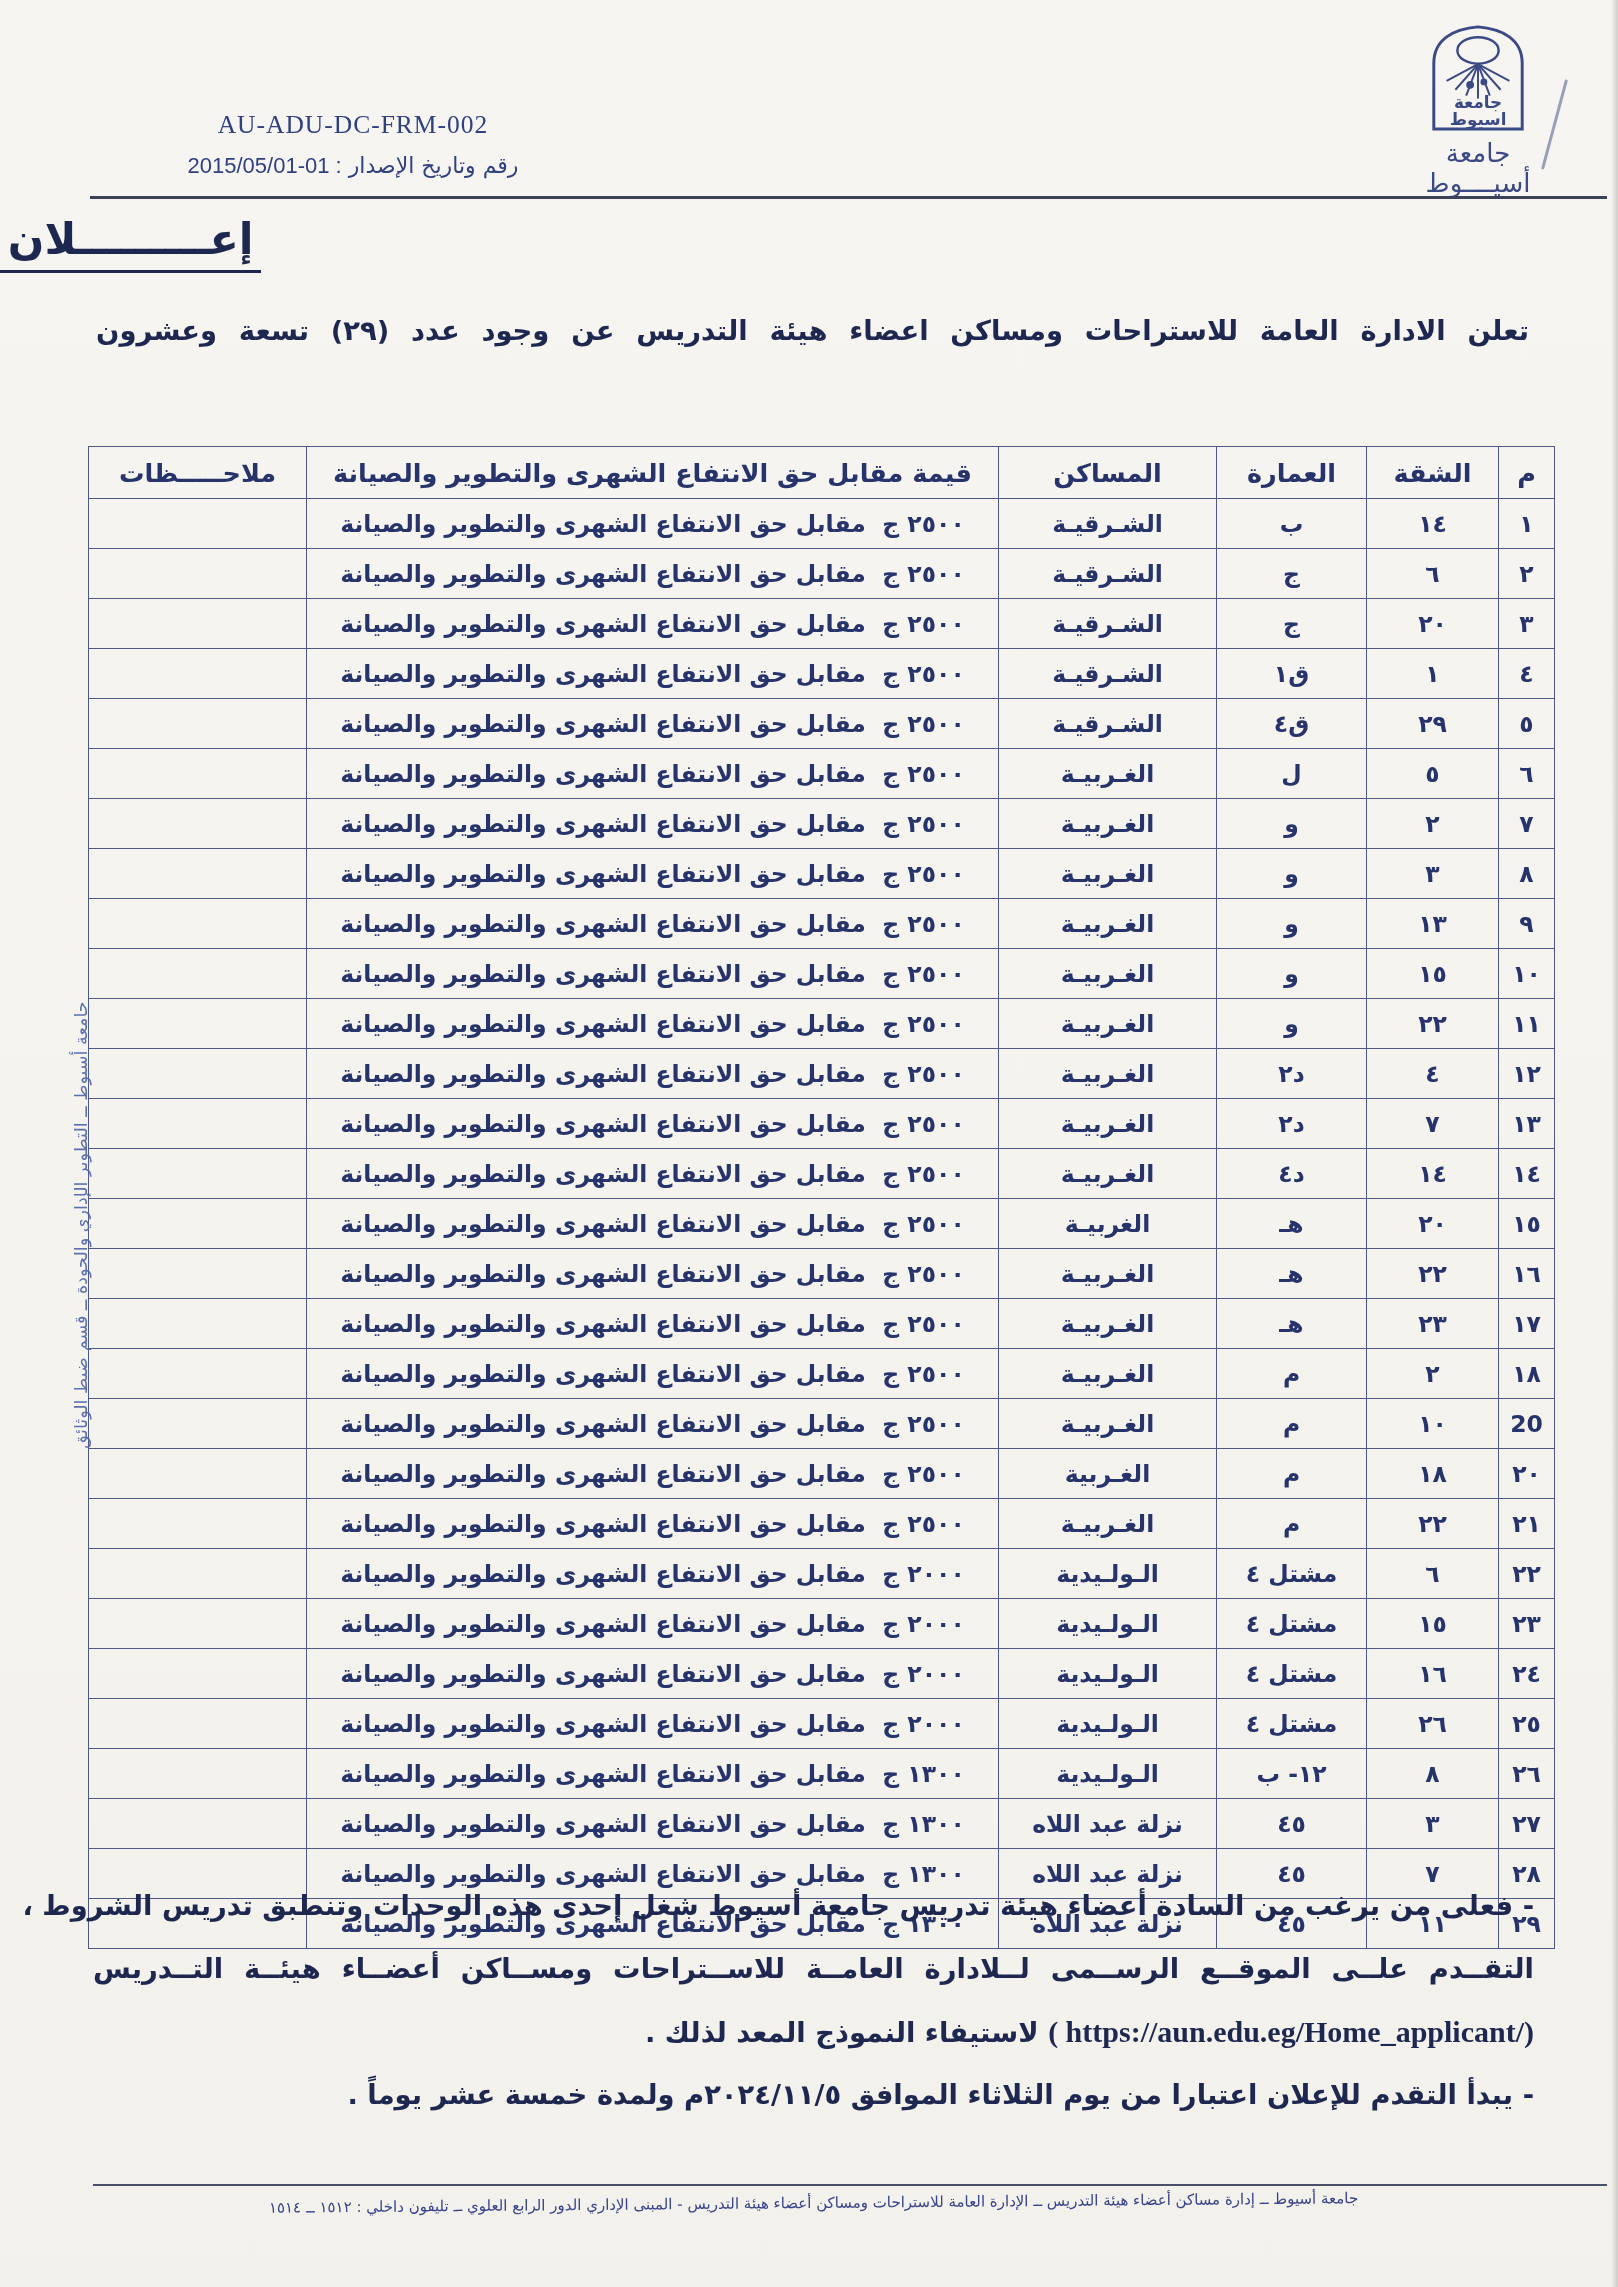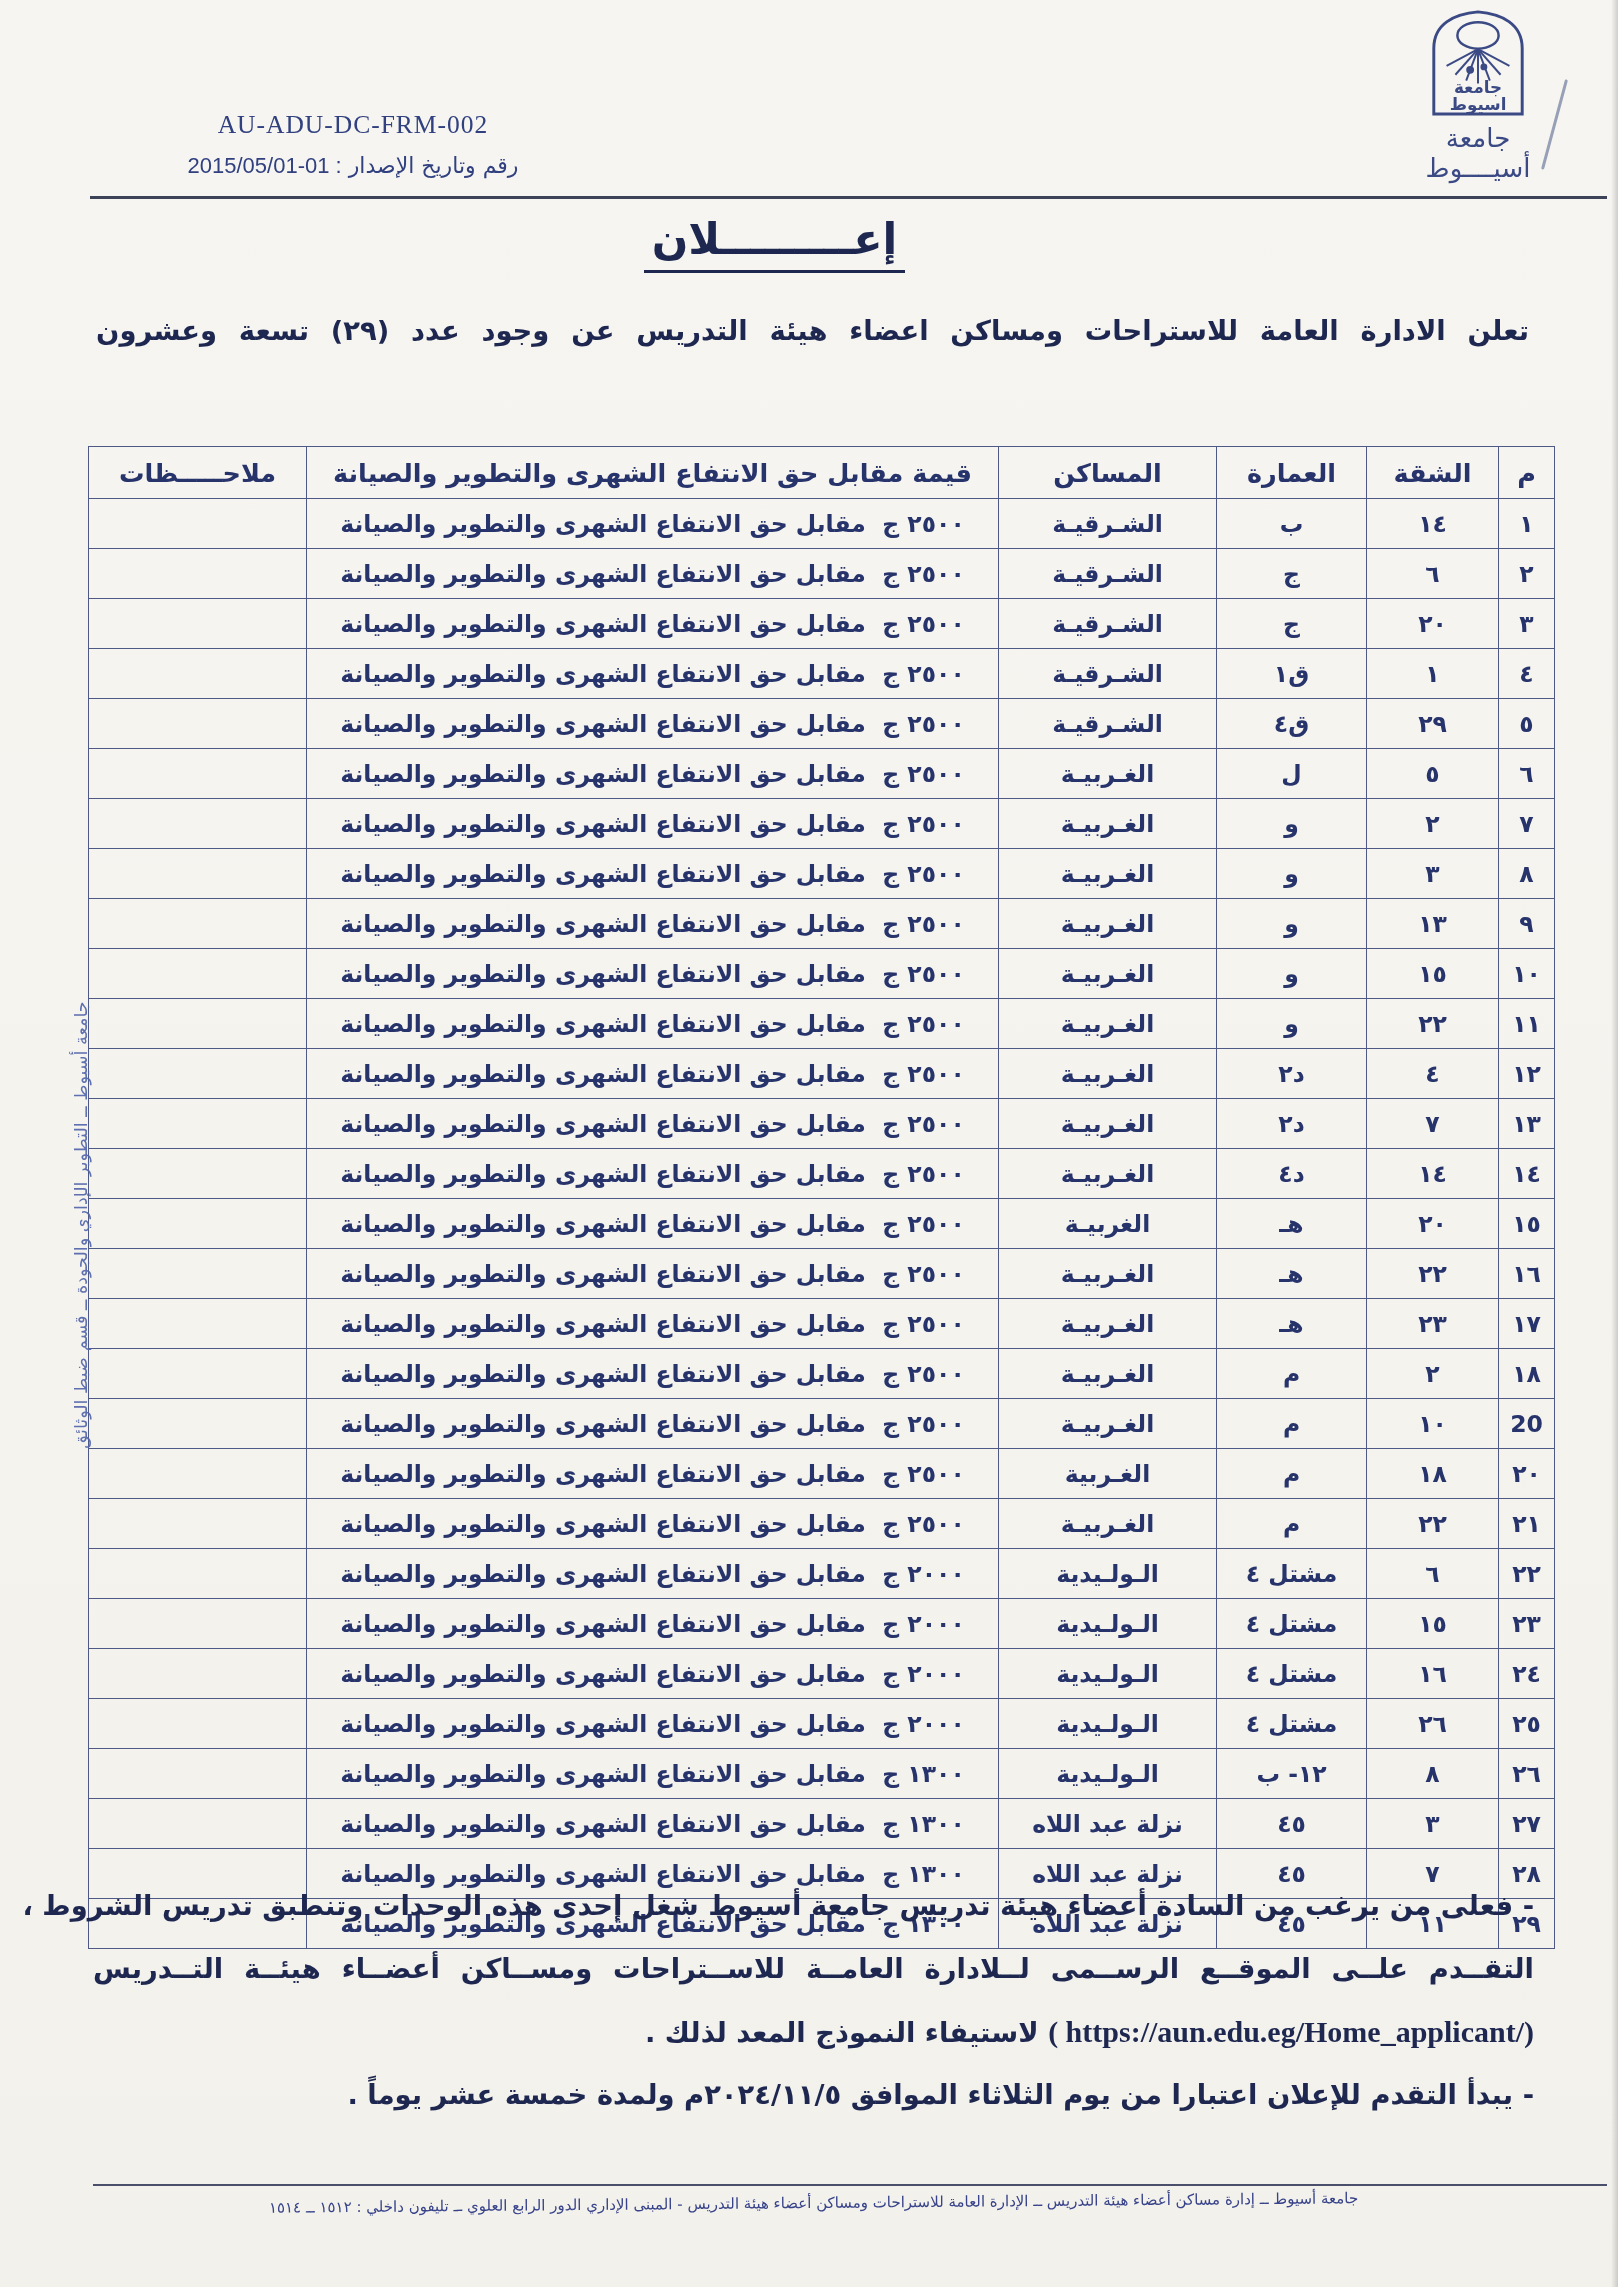--- a/index.html
+++ b/index.html
@@ -17,24 +17,24 @@
     background:linear-gradient(to right,rgba(0,0,0,0),rgba(90,90,88,0.25));}
   .pen-mark{position:absolute;left:1553px;top:78px;width:2.9px;height:93px;
     background:#97a0b6;transform:rotate(15deg);border-radius:2px;}
   
   .hdr-left{position:absolute;left:147px;top:110px;width:412px;text-align:center;}
   .form-code{font-family:"Liberation Serif",serif;font-size:25.5px;letter-spacing:1px;color:#31407f;text-align:center;}
   .issue-line{margin-top:13px;font-size:22px;color:#31407f;direction:ltr;}
   .issue-line .num{font-family:"Liberation Sans",sans-serif;}
   .hdr-rule{position:absolute;left:90px;top:196px;width:1517px;height:2.5px;background:#3c4258;}
   
-  .logo-box{position:absolute;left:1419px;top:5px;width:118px;text-align:center;}
+  .logo-box{position:absolute;left:1419px;top:20px;width:118px;text-align:center;}
   .logo-caption{margin-top:2px;font-size:26px;font-weight:normal;color:#3b4a85;direction:rtl;}
   
-  .title-wrap{position:absolute;left:0;top:214px;width:1549px;text-align:center;}
+  .title-wrap{position:absolute;left:0;top:214px;width:1549px;}
   .title-wrap span{display:inline-block;font-size:43px;font-weight:bold;color:#1e2750;
     border-bottom:3.9px solid #1e2750;padding:0 7.8px 5.9px 7.8px;direction:rtl;}
   
   .intro{position:absolute;left:96px;top:294px;width:1433px;direction:rtl;}
   .intro div{height:74px;line-height:74px;font-size:27.4px;font-weight:bold;color:#1e2750;
     text-align:justify;text-align-last:justify;white-space:nowrap;}
   
   table.units{position:absolute;left:88px;top:446px;width:1465px;border-collapse:collapse;
     table-layout:fixed;direction:rtl;}
   table.units th,table.units td{border:1.5px solid #4e5a85;vertical-align:middle;

